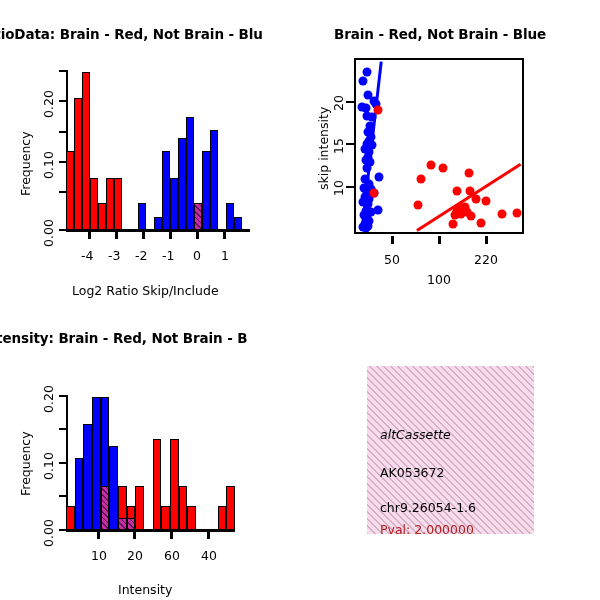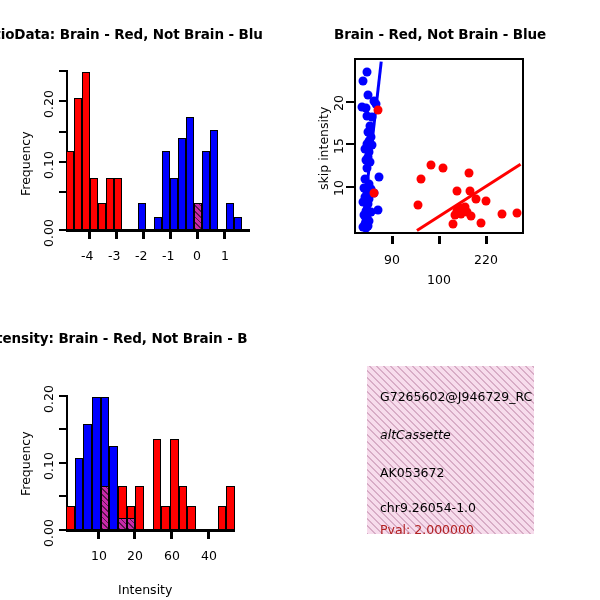--- a/index.html
+++ b/index.html
@@ -144,20 +144,21 @@
   <div class="tick" style="left:196px; top:231px; width:2.6px; height:8px;"></div>
   <div class="tick" style="left:223px; top:231px; width:2.6px; height:8px;"></div>
 
   <div class="tick-label" style="left:81px;  top:248px;">-4</div>
   <div class="tick-label" style="left:108px; top:248px;">-3</div>
   <div class="tick-label" style="left:135px; top:248px;">-2</div>
   <div class="tick-label" style="left:162px; top:248px;">-1</div>
   <div class="tick-label" style="left:193px; top:248px;">0</div>
   <div class="tick-label" style="left:221px; top:248px;">1</div>
 
+  <div class="axis-title" style="left:72px; top:283px;">Log2 Ratio Skip/Include</div>
 
   <div class="plot-area" id="bars-ratio" style="left:66px; top:69px; width:184px; height:161px;">
       <div class="bar red" style="left: 0px; width: 8px; height: 79.3074px; z-index: 2;"></div>
       <div class="bar red" style="left: 8px; width: 8px; height: 132.378px; z-index: 2;"></div>
       <div class="bar red" style="left: 16px; width: 8px; height: 158.019px; z-index: 2;"></div>
       <div class="bar red" style="left: 24px; width: 8px; height: 52.4741px; z-index: 2;"></div>
       <div class="bar red" style="left: 32px; width: 8px; height: 26.8333px; z-index: 2;"></div>
       <div class="bar red" style="left: 40px; width: 8px; height: 52.4741px; z-index: 2;"></div>
       <div class="bar red" style="left: 48px; width: 8px; height: 52.4741px; z-index: 2;"></div>
       <div class="bar blue" style="left: 72px; width: 8px; height: 26.8333px; z-index: 2;"></div>
@@ -256,21 +257,21 @@
         <div class="pt red" style="left: 18.4444px; top: 133.074px; width: 9px; height: 9px; z-index: 4;"></div>
         <div class="pt red" style="left: 103.289px; top: 150.274px; width: 9px; height: 9px; z-index: 4;"></div>
         <div class="pt red" style="left: 108.822px; top: 146.653px; width: 9px; height: 9px; z-index: 4;"></div>
         <div class="pt red" style="left: 98.6778px; top: 154.8px; width: 9px; height: 9px; z-index: 4;"></div>
       </div>
   </div>
 
   <div class="tick" style="left:91px;  top:236px; width:2.6px; height:8px;"></div>
   <div class="tick" style="left:138px; top:236px; width:2.6px; height:8px;"></div>
   <div class="tick" style="left:185px; top:236px; width:2.6px; height:8px;"></div>
-  <div class="tick-label" style="left:84px;  top:252px;">90</div>
+  <div class="tick-label" style="left:84px;  top:252px;">50</div>
   <div class="tick-label" style="left:127px; top:252px;margin-top:20px;">100</div>
   <div class="tick-label" style="left:174px; top:252px;">220</div>
 
 </div>
 
 <div class="panel" id="panel-intensity-histogram" style="left:0; top:305px; width:300px; height:295px;">
 
   <div class="panel-title" id="title-intensity" style="left:-32px; top:25px;">ne Itensity: Brain - Red, Not Brain - B</div>
 
   <div class="axis-title-vert" style="left:18px; top:191px;">Frequency</div>
@@ -316,18 +317,17 @@
       <div class="bar red" style="left: 95.3333px; width: 8.66667px; height: 24.48px; z-index: 2;"></div>
       <div class="bar red" style="left: 104px; width: 8.66667px; height: 91.392px; z-index: 2;"></div>
       <div class="bar red" style="left: 112.667px; width: 8.66667px; height: 43.52px; z-index: 2;"></div>
       <div class="bar red" style="left: 121.333px; width: 8.66667px; height: 24.48px; z-index: 2;"></div>
       <div class="bar red" style="left: 151.667px; width: 8.66667px; height: 24.48px; z-index: 2;"></div>
       <div class="bar red" style="left: 160.333px; width: 8.66667px; height: 43.52px; z-index: 2;"></div>
     </div>
 </div>
 
 <div id="annotation-box">
-  <div class="ann-line" id="ann-line-0">G7265602@J946729_RC</div>
   <div class="ann-line" id="ann-line-1">altCassette</div>
   <div class="ann-line" id="ann-line-2">AK053672</div>
-  <div class="ann-line" id="ann-line-3">chr9.26054-1.0</div>
+  <div class="ann-line" id="ann-line-3">chr9.26054-1.6</div>
   <div class="ann-line" id="ann-line-4">Pval: 2.000000</div>
 </div>
 
 </body></html>

